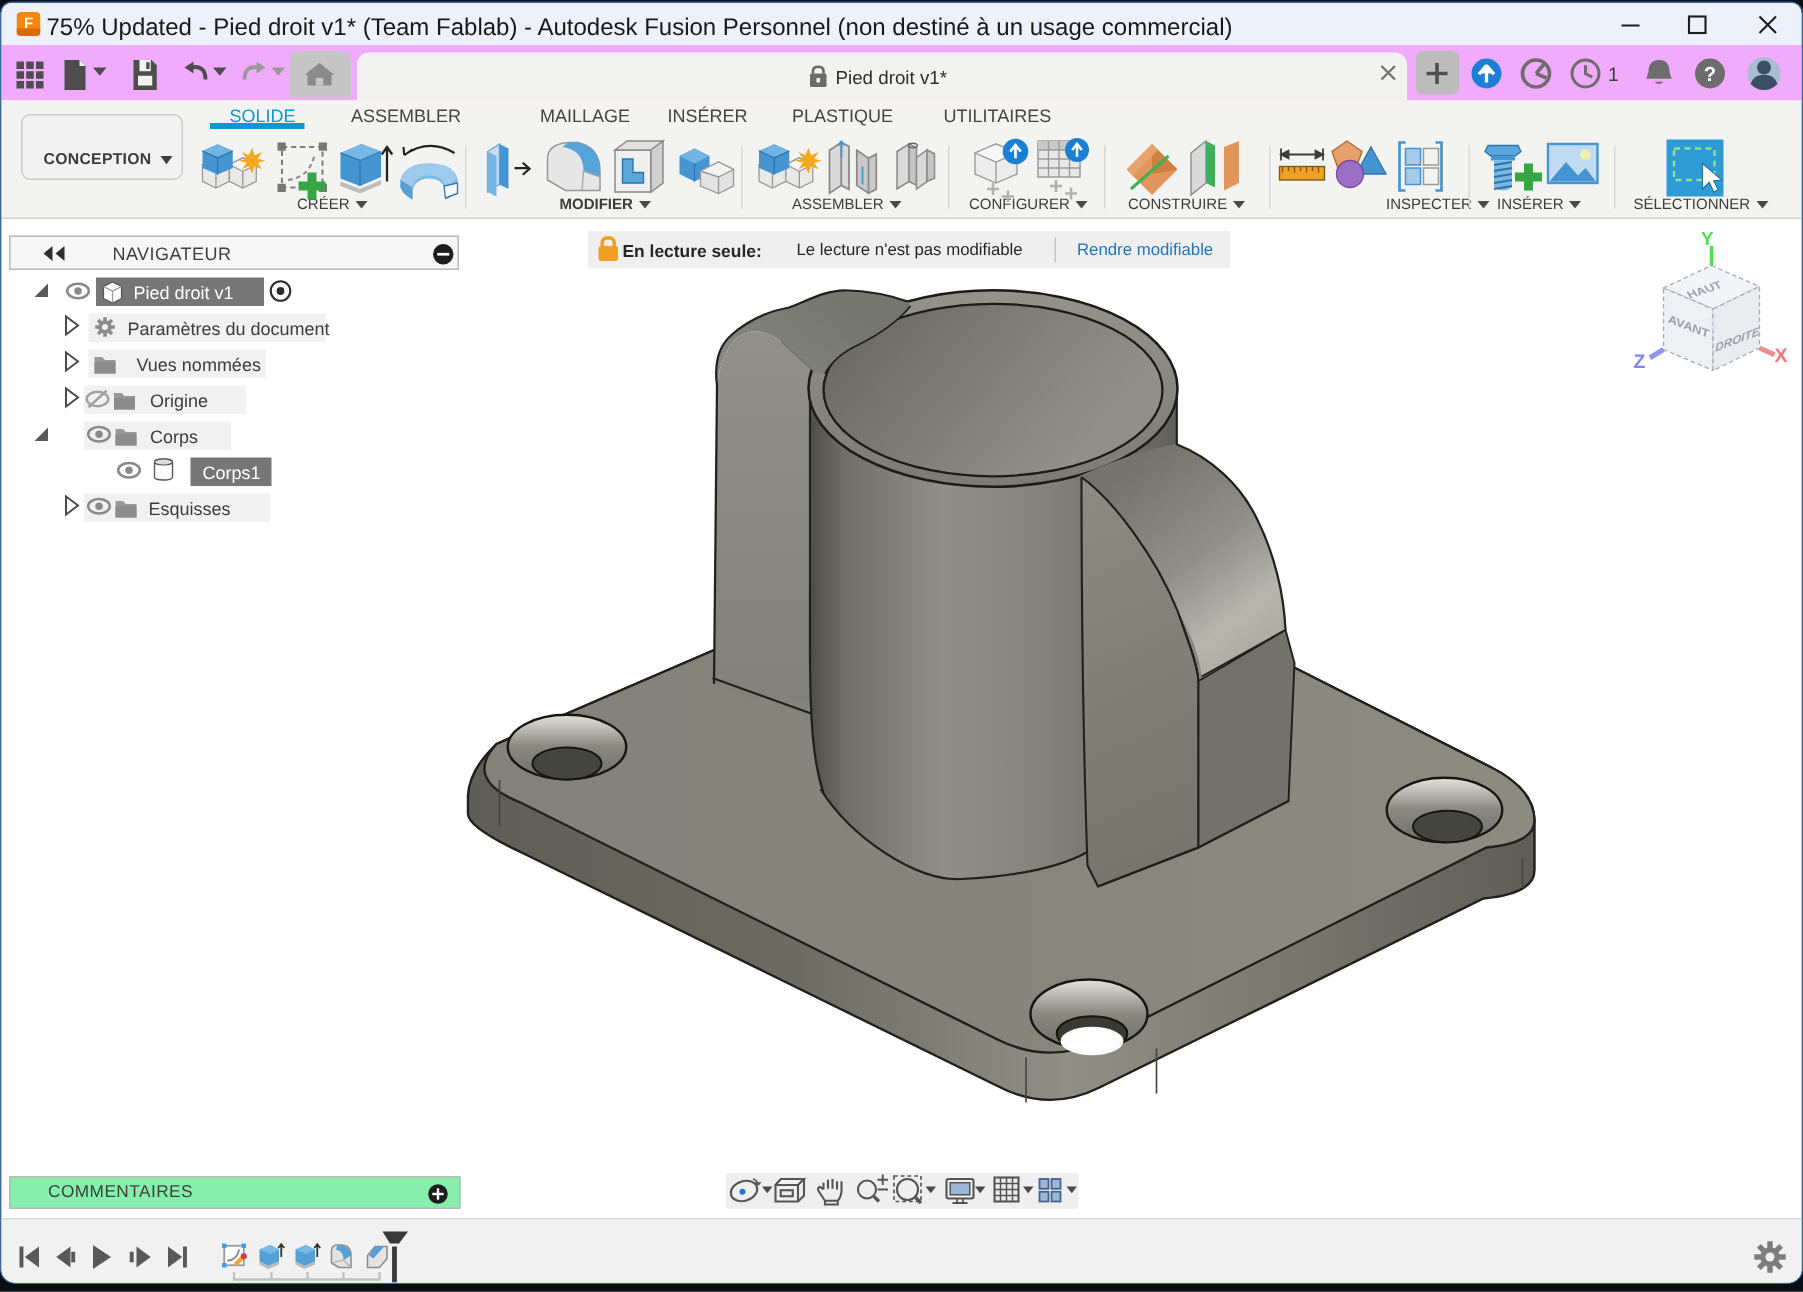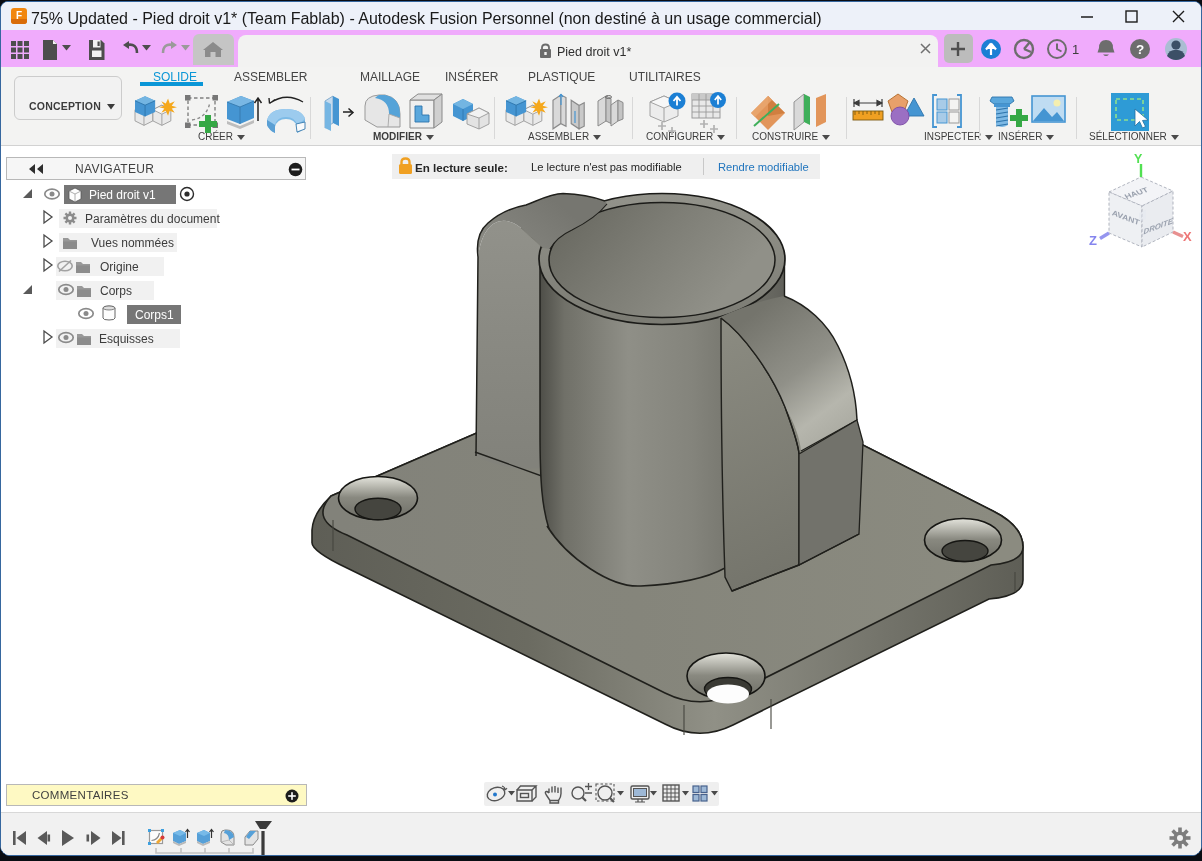--- a/index.html
+++ b/index.html
@@ -25,21 +25,21 @@
 .gsep { position:absolute; top:30px; width:1px; height:42px; background:#d8d8d8; }
 .caret { display:inline-block; width:0; height:0; border-left:4px solid transparent; border-right:4px solid transparent; border-top:5px solid #4a4a4a; vertical-align:middle; margin-left:4px;}
 
 .canvas { position:absolute; left:0; top:145px; width:100%; height:776px; background:#fff; }
 
 .navhead { position:absolute; left:5px; top:10px; width:300px; height:23px; background:#f6f6f6; border:1px solid #b8b8b8; }
 .navhead .t { position:absolute; left:68px; top:4px; font-size:12px; color:#3f3f3f; letter-spacing:0.3px; }
 
 .robar { position:absolute; left:391px; top:7px; width:428px; height:25px; background:#efefef; font-size:11.2px; color:#262626; }
 
-.combox { position:absolute; left:5px; top:637px; width:301px; height:22px; background:#fef9c3; border:1px solid #b8b8b8; }
+.combox { position:absolute; left:5px; top:637px; width:301px; height:22px; background:#86efac; border:1px solid #b8b8b8; }
 .combox .t { position:absolute; left:25px; top:4px; font-size:11.5px; color:#3f3f3f; letter-spacing:0.3px;}
 
 .vtools { position:absolute; left:483px; top:635px; width:235px; height:24px; background:#efefef; border-radius:2px; }
 
 .timeline { position:absolute; left:0; top:810px; width:100%; height:48px; background:#f1f1f1; border-top:1px solid #d8d8d8; }
 </style>
 </head>
 <body>
 <div class="win">
   <div class="titlebar">

